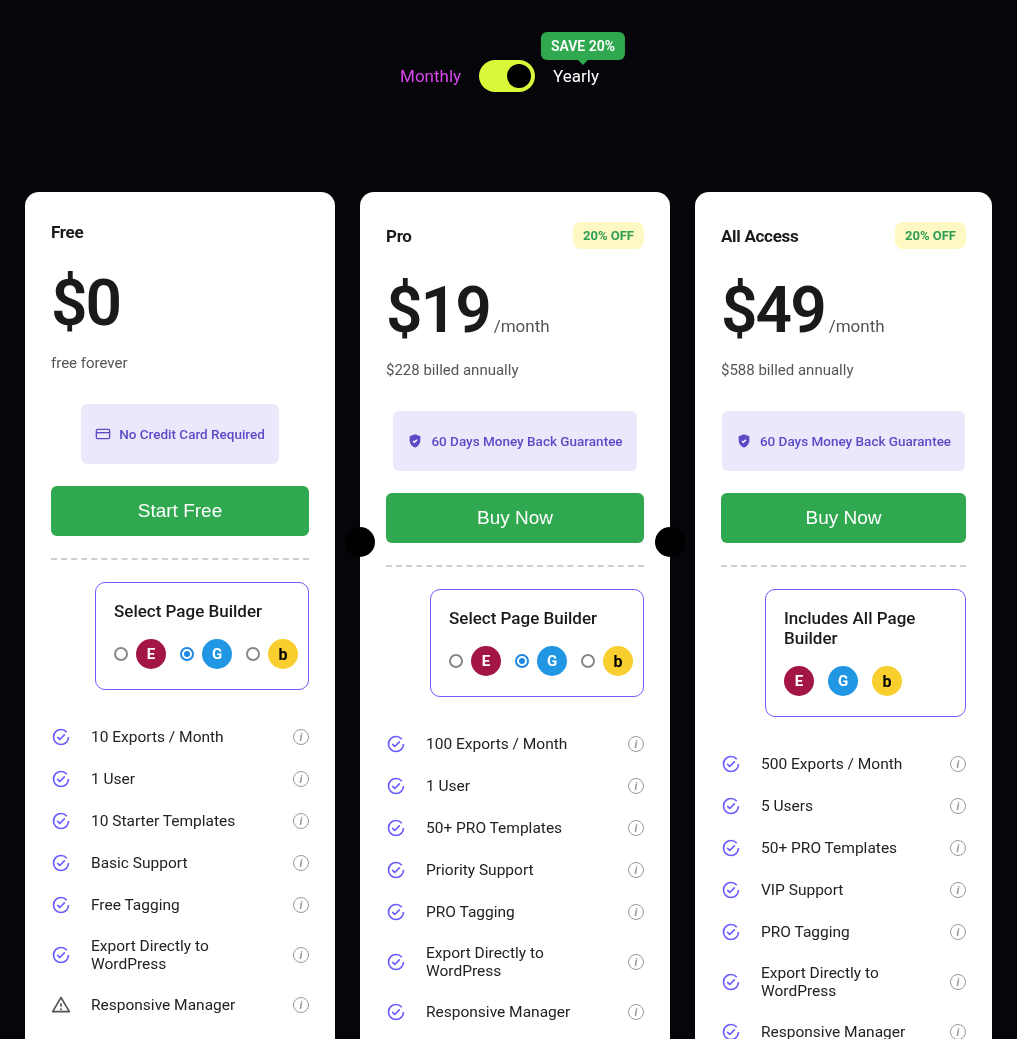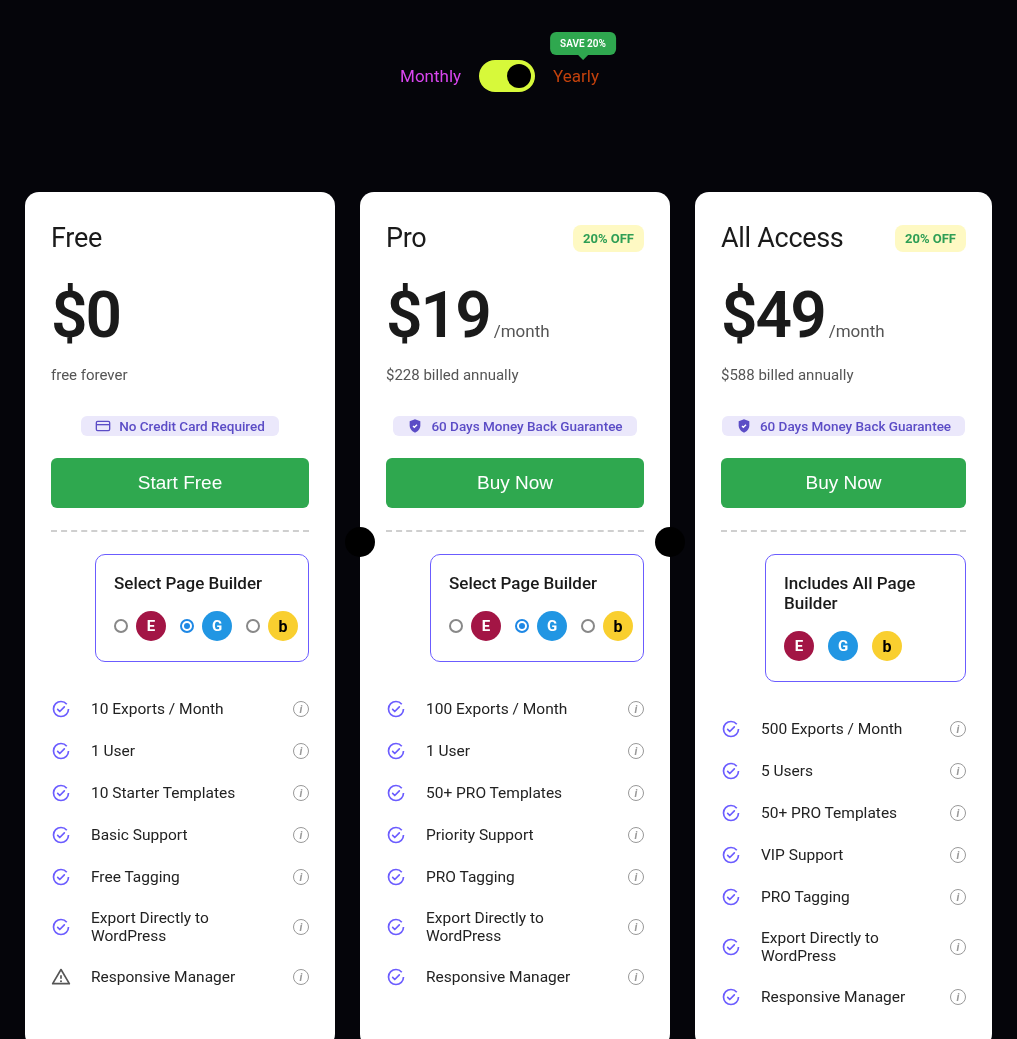--- a/index.html
+++ b/index.html
@@ -16,30 +16,30 @@
   .period-row {
     display: flex;
     align-items: center;
     justify-content: center;
     gap: 18px;
     margin-top: 40px;
     position: relative;
     font-size: 17px;
   }
   .period-row .monthly { color: #d946ef; }
-  .period-row .yearly  { color: #c2410c; position: relative; }
+  .period-row .yearly  { color: #ffffff; position: relative; }
 
   .save-badge {
     position: absolute;
     top: -44px;
     left: 50%;
     transform: translateX(-50%);
     background: #2fa84f;
     color: #fff;
-    font-size: 10px;
+    font-size: 14px;
     font-weight: 600;
     padding: 6px 10px;
     border-radius: 6px;
     white-space: nowrap;
   }
   .save-badge::after{
     content:"";
     position:absolute;
     bottom:-5px; left:50%; transform:translateX(-50%);
     border-left:5px solid transparent;
@@ -73,21 +73,21 @@
   }
   .card {
     background: #fff;
     border-radius: 14px;
     width: 310px;
     padding: 30px 26px 30px;
     position: relative;
   }
 
   .title-row { display:flex; justify-content:space-between; align-items:center; }
-  .plan-title { font-size: 27px; font-weight: 400; letter-spacing: -0.3px; }
+  .plan-title { font-size: 17px; font-weight: 700; letter-spacing: -0.3px; }
   .off-badge {
     background: #fef9c3;
     color: #2e9e55;
     font-size: 13px;
     font-weight: 700;
     padding: 6px 10px;
     border-radius: 8px;
   }
 
   .price-row { margin-top: 30px; display:flex; align-items: baseline; gap:4px; }
@@ -98,21 +98,21 @@
   .note-pill {
     margin: 30px auto 0;
     display: flex;
     align-items: center;
     justify-content: center;
     gap: 8px;
     background: #ebe8fb;
     color: #5b4cc6;
     font-size: 13.5px;
     font-weight: 500;
-    padding: 2px 14px;
+    padding: 22px 14px;
     border-radius: 6px;
     width: fit-content;
   }
   .note-pill svg { flex-shrink:0; }
 
   .cta {
     margin-top: 22px;
     width: 100%;
     background: #2fa84f;
     color: #fff;

